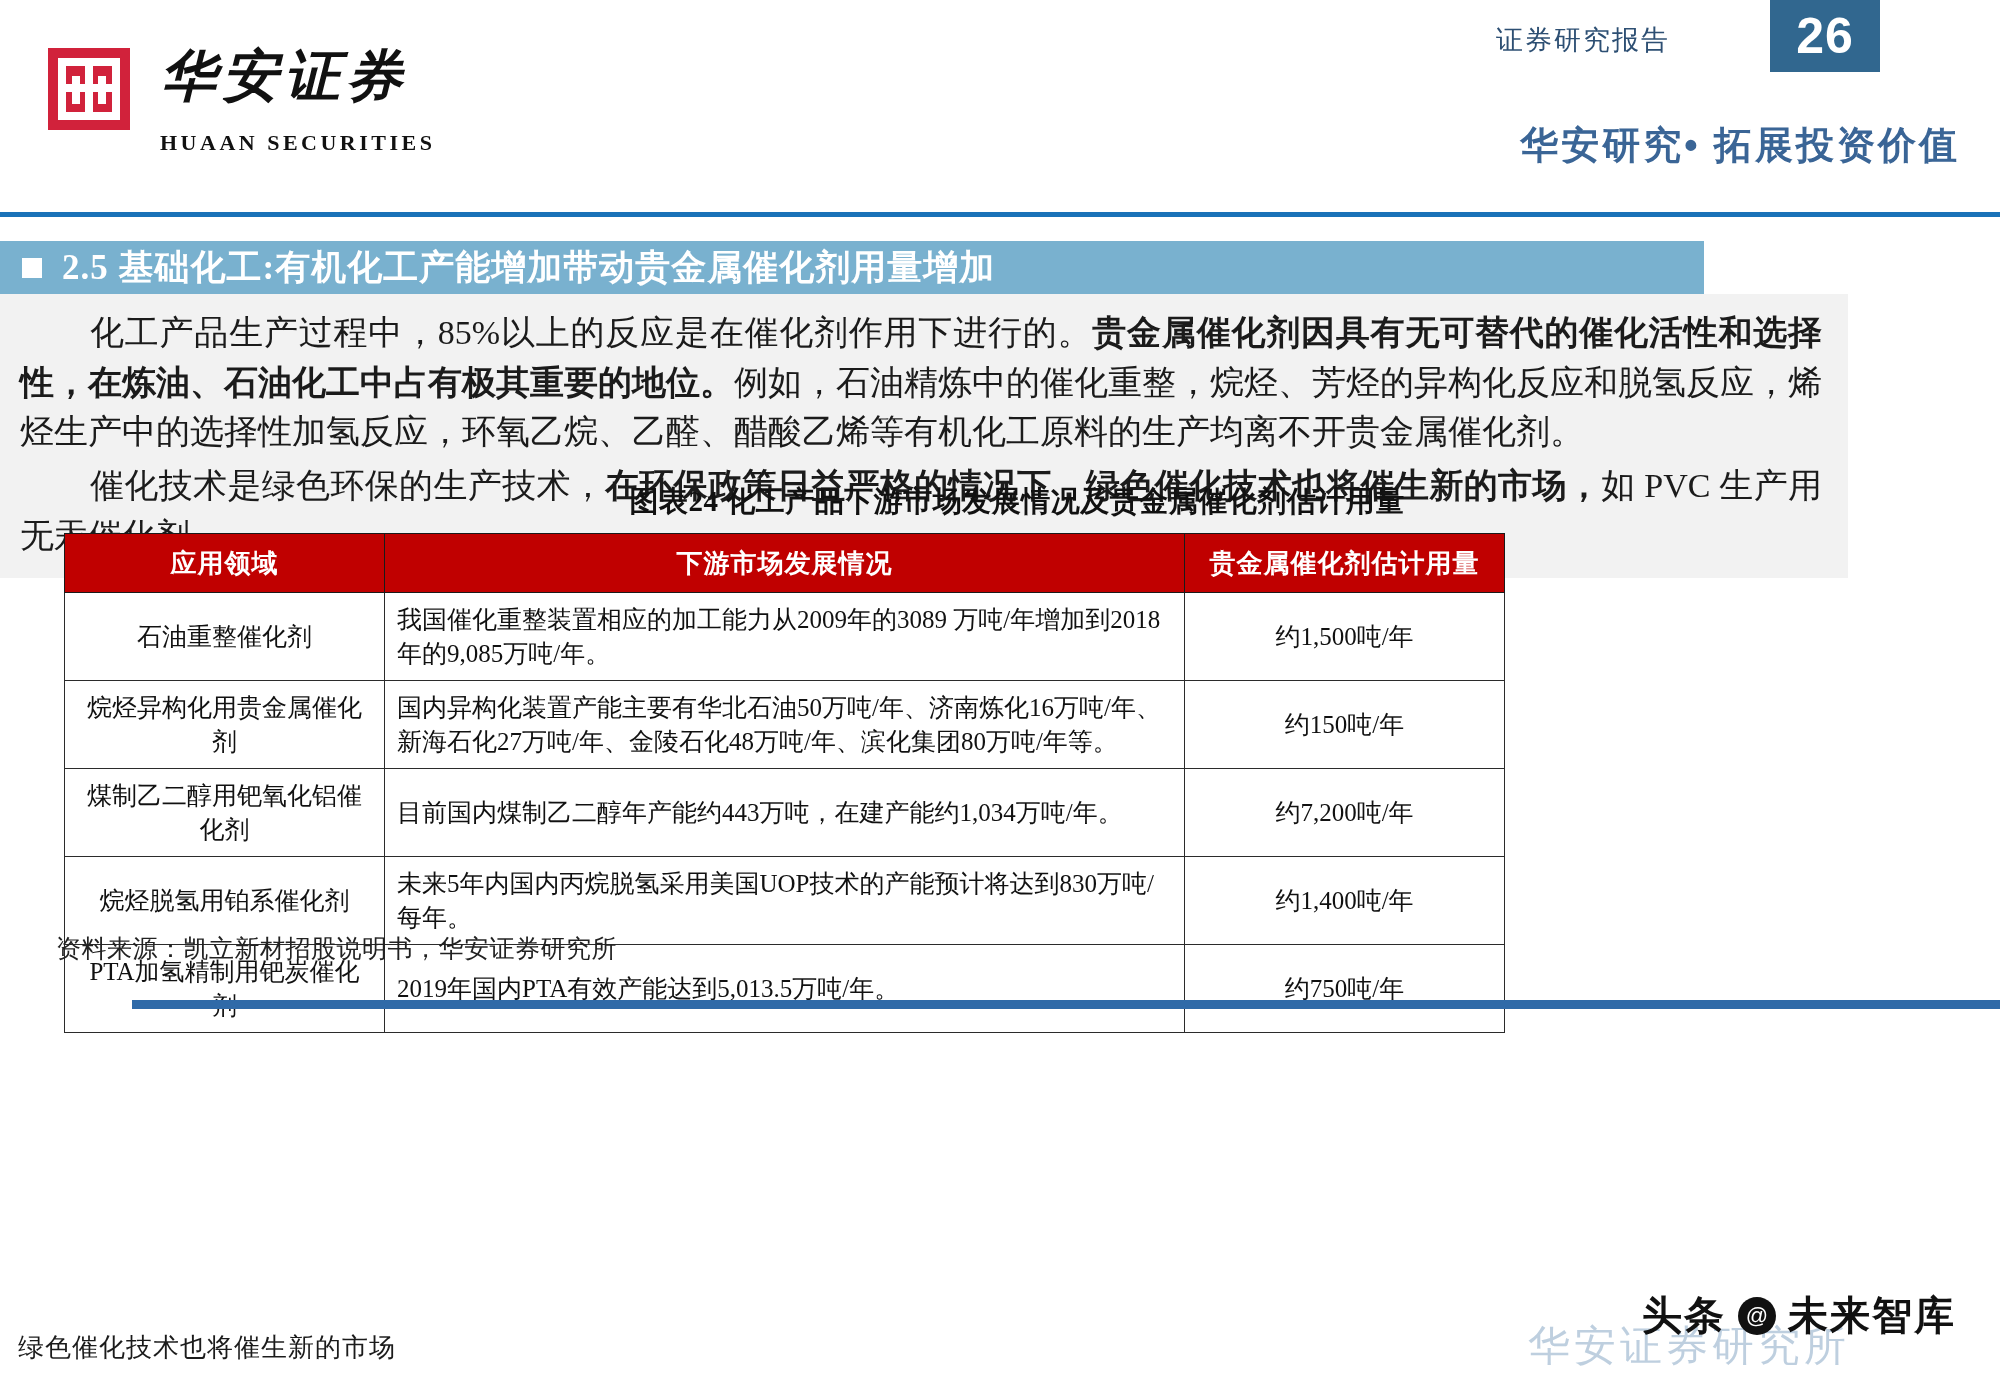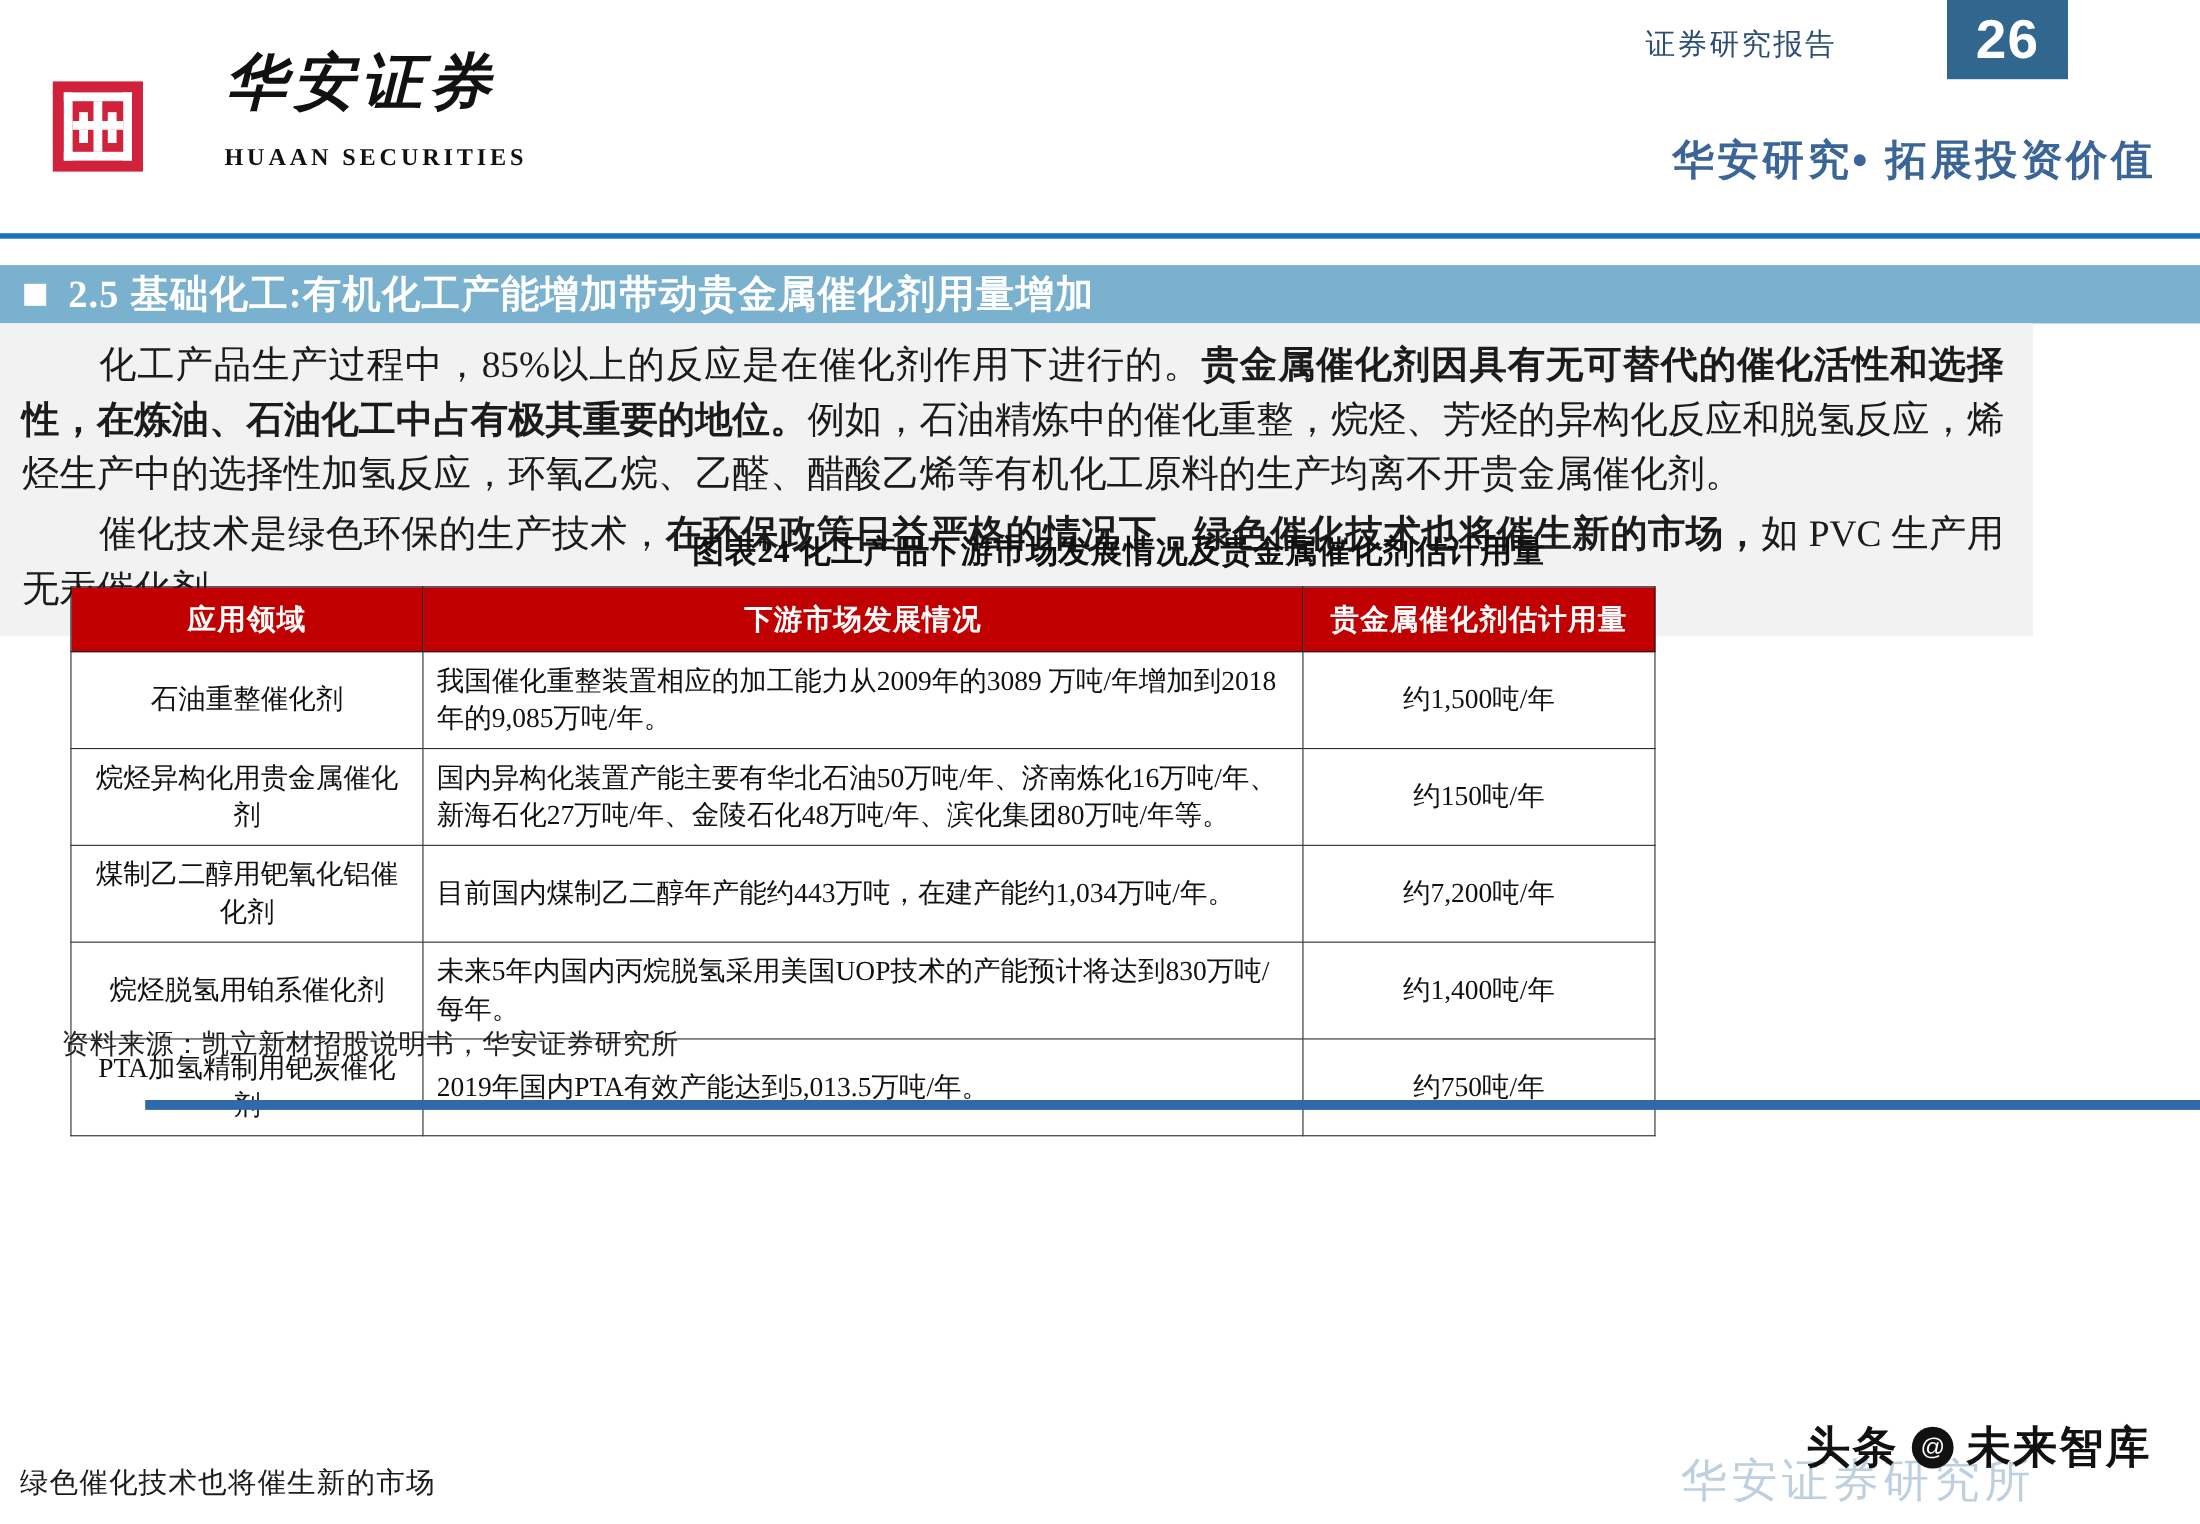--- a/index.html
+++ b/index.html
@@ -7,21 +7,21 @@
     width:2000px;height:1385px;
     background:#ffffff;
     font-family:"Liberation Serif","DejaVu Serif",serif;
     position:relative;
     overflow:hidden;
   }
 
   
   #header{position:absolute;left:0;top:0;width:2000px;height:185px;}
 
-  #logo-block{position:absolute;left:48px;top:48px;display:flex;align-items:flex-end;gap:44px;}
+  #logo-block{position:absolute;left:48px;top:48px;display:flex;align-items:flex-start;}
   #logo-mark{
     width:82px;height:82px;background:#d1223b;position:relative;flex:0 0 auto;
   }
   #logo-mark .bar{position:absolute;background:#ffffff;}
   #logo-wordmark{margin-left:30px;}
   #logo-cn{
     font-family:"Liberation Serif",serif;
     font-size:56px;font-weight:700;color:#111;
     letter-spacing:6px;line-height:1;
     font-style:italic;
@@ -48,21 +48,21 @@
   #tagline{
     position:absolute;right:40px;top:120px;
     font-family:"Liberation Sans",sans-serif;
     font-size:38px;font-weight:700;color:#3a6596;
     letter-spacing:3px;white-space:nowrap;
   }
 
   
   #rule-blue{position:absolute;left:0;top:212px;width:2000px;height:5px;background:#1a72b8;}
   #section-heading{
-    position:absolute;left:0;top:241px;width:2000px;height:53px;
+    position:absolute;left:0;top:241px;width:1704px;height:53px;
     background:#79b1cf;
     display:flex;align-items:center;
   }
   #section-marker{
     width:20px;height:20px;background:#ffffff;margin-left:22px;flex:0 0 auto;
   }
   #section-title{
     margin-left:20px;color:#ffffff;font-size:35px;font-weight:700;
     letter-spacing:1px;white-space:nowrap;
     font-family:"Liberation Serif",serif;

